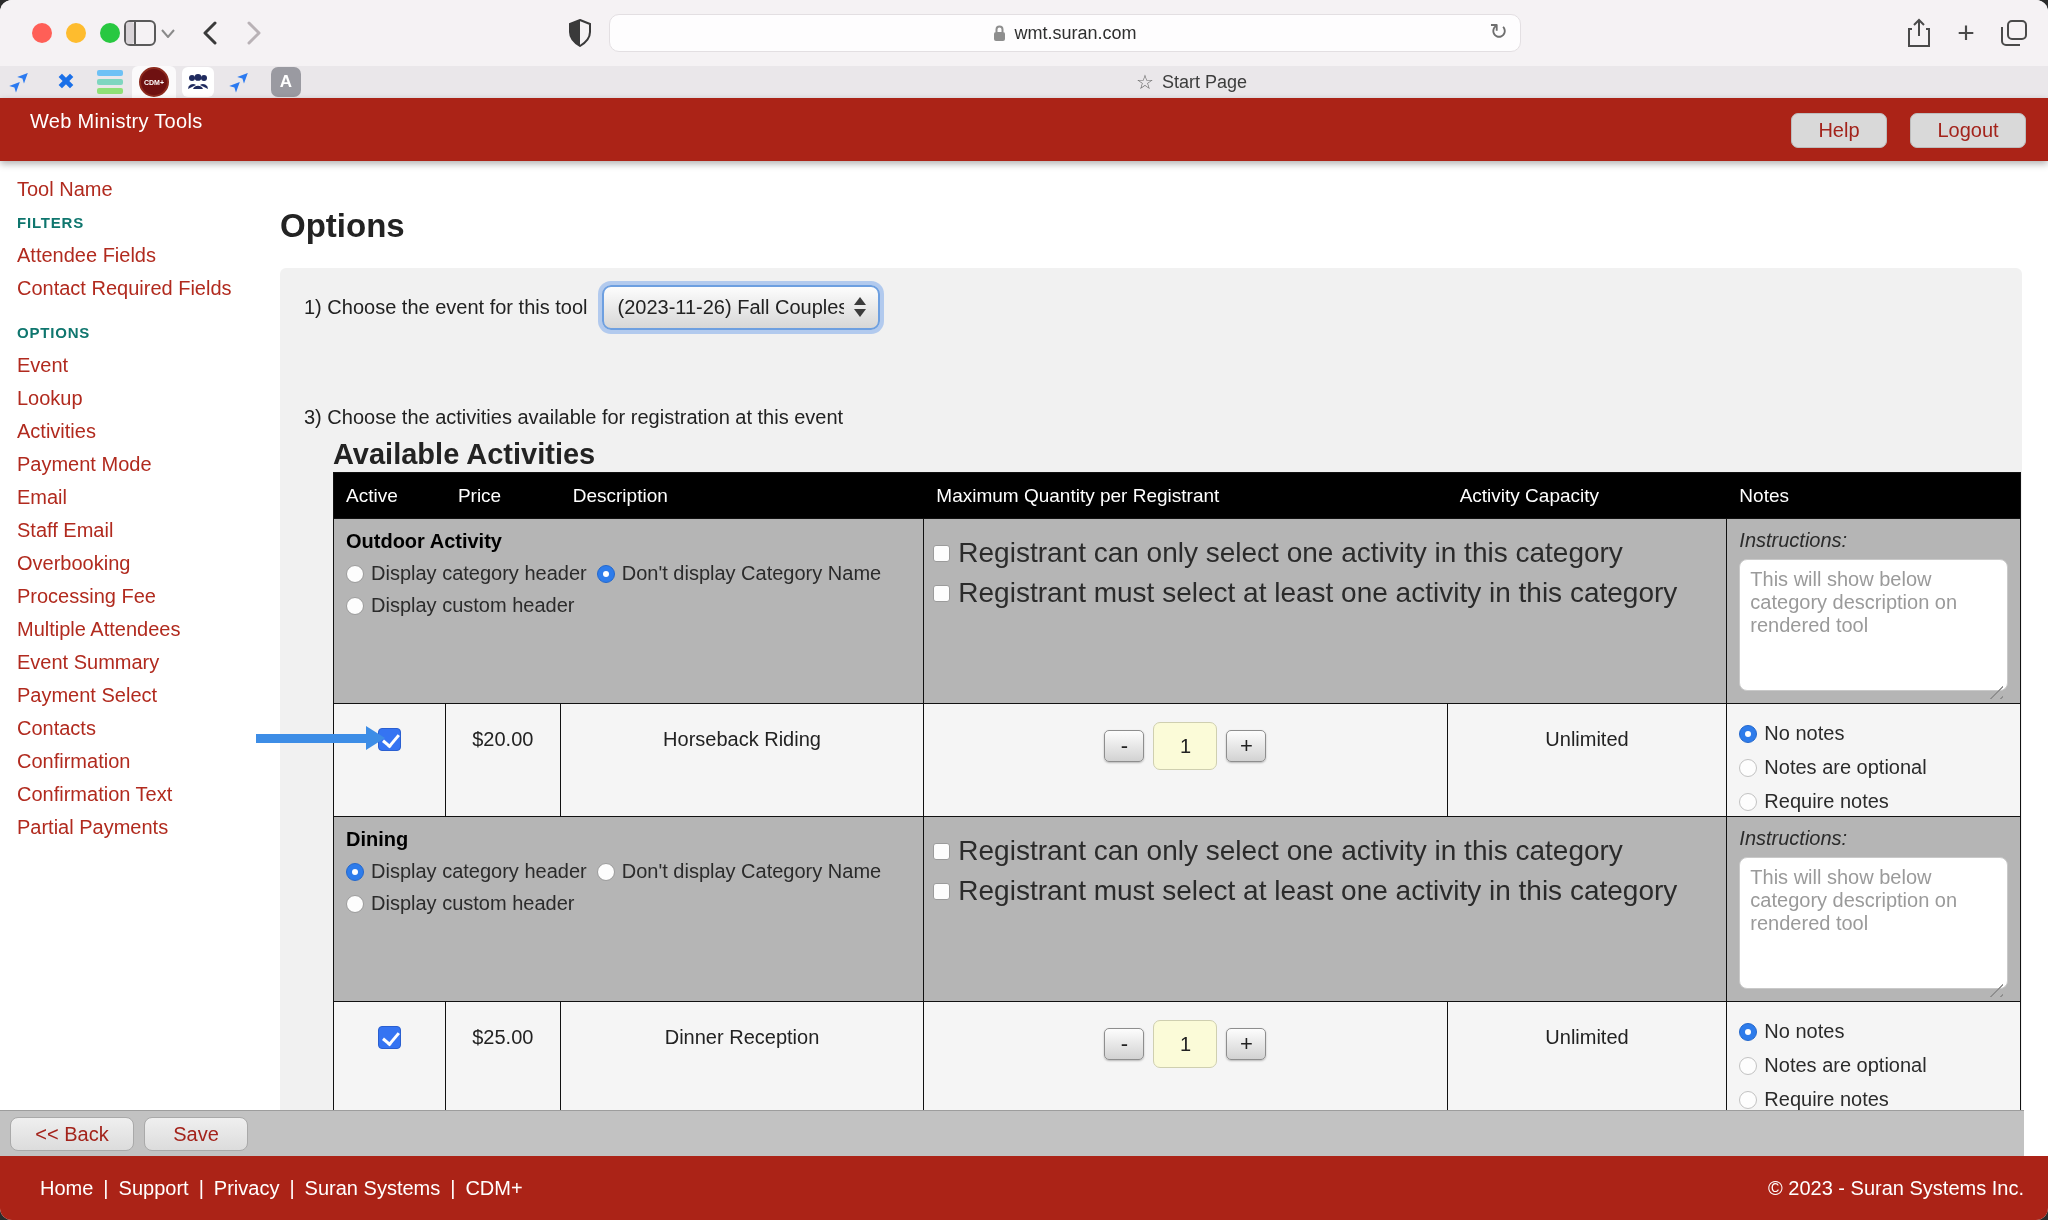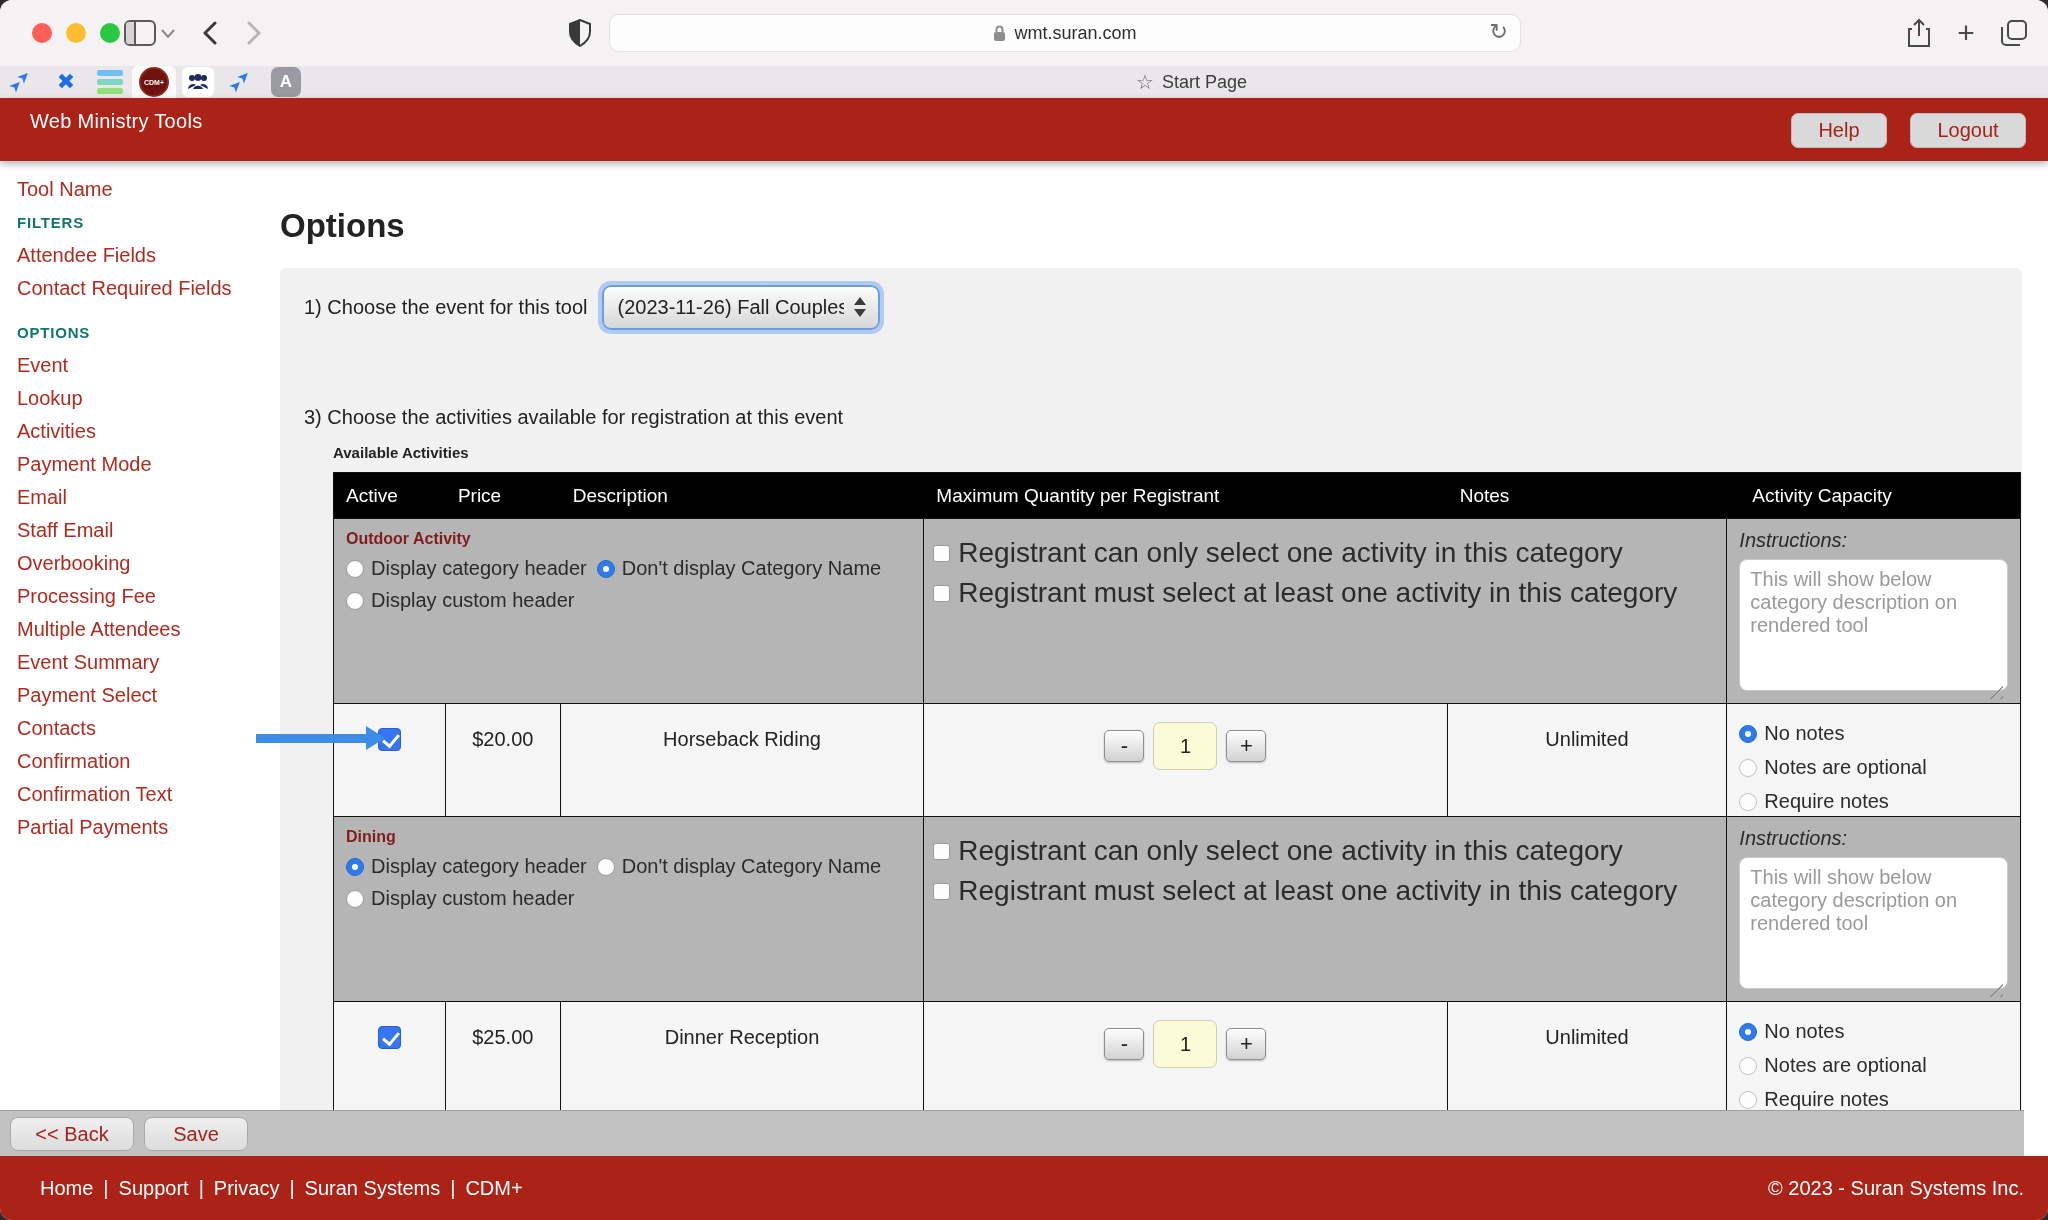--- a/index.html
+++ b/index.html
@@ -70,39 +70,39 @@
   .panel { margin-top:23px; width:1742px; height:886px; background:#f1f1f1; border-radius:6px; position:relative; }
   .q1-row { position:absolute; left:24px; top:17px; display:flex; align-items:center; }
   .q-label { font-size:20px; color:#222; }
   .event-select { margin-left:14px; width:278px; height:45px; background:linear-gradient(#fdfdfd,#d7d7d7); border:2px solid #6d9fe0; box-shadow:0 0 0 4px rgba(125,170,235,0.55); border-radius:9px; display:flex; align-items:center; padding:0 34px 0 14px; position:relative; cursor:pointer; }
   .event-select .val { font-size:20px; color:#222; white-space:nowrap; overflow:hidden; }
   .select-arrows { position:absolute; right:12px; top:10px; display:flex; flex-direction:column; gap:4px; }
   .select-arrows i { display:block; width:0; height:0; border-left:6px solid transparent; border-right:6px solid transparent; }
   .select-arrows .up { border-bottom:8px solid #3c3c3c; }
   .select-arrows .down { border-top:8px solid #3c3c3c; }
   .q3-label { position:absolute; left:24px; top:138px; font-size:20px; color:#222; }
-  .table-title { position:absolute; left:53px; top:176px; font-size:15px; font-weight:bold; color:#232323; }
+  .table-title { position:absolute; left:53px; top:170px; font-size:29px; font-weight:bold; color:#232323; }
 
   
   .act-table { position:absolute; left:53px; top:204px; width:1688px; border:1px solid #111; }
   .trow { display:flex; border-bottom:1px solid #111; }
   .trow:last-child { border-bottom:none; }
   .tcell { border-right:1px solid #111; overflow:hidden; position:relative; }
   .tcell:last-child { border-right:none; }
   .c-active{width:112px;} .c-price{width:115px;} .c-desc{width:364px;} .c-maxq{width:524px;} .c-cap{width:280px;} .c-notes{width:293px;}
   .c-catA{width:591px;} .c-catB{width:804px;}
   .head-row { background:#000; height:46px; }
   .head-row .tcell { border-right:1px solid #000; display:flex; align-items:center; padding-left:12px; color:#fff; font-size:19px;text-align:center; }
   .cat-row { background:#b5b5b5; height:185px; }
   .act-row { background:#f5f5f5; }
   .r-act1 { height:113px; }
   .r-act2 { height:160px; }
 
   .cat-a { padding:11px 0 0 12px; }
-  .cat-name { font-size:16px; font-weight:bold; color:#7f1d1d; }
+  .cat-name { font-size:20px; font-weight:bold; color:#000000; }
   .radio-line { display:flex; align-items:center; margin-top:9px; }
   .radio { width:18px; height:18px; border-radius:50%; background:#fdfdfd; border:1px solid #9b9b9b; flex:none; position:relative; cursor:pointer; }
   .radio.checked { background:#2e7ceb; border-color:#2468cc; }
   .radio.checked::after { content:""; position:absolute; left:5px; top:5px; width:6px; height:6px; border-radius:50%; background:#fff; }
   .radio-lbl { font-size:20px; color:#2b2b2b; margin:0 10px 0 7px; }
   .cat-b { padding:18px 0 0 9px; }
   .check-line { display:flex; align-items:center; margin-bottom:8px; }
   .cbox { width:17px; height:17px; background:#fdfdfd; border:1px solid #9b9b9b; border-radius:3px; flex:none; cursor:pointer; }
   .cbox-lbl { font-size:28px; color:#2b2b2b; margin-left:8px; }
   .cat-notes { padding:10px 12px 0 12px; }
@@ -302,22 +302,22 @@
         <div class="q3-label">3) Choose the activities available for registration at this event</div>
         <div class="table-title">Available Activities</div>
 
         <div class="act-table">
 
           <div class="trow head-row">
             <div class="tcell c-active">Active</div>
             <div class="tcell c-price">Price</div>
             <div class="tcell c-desc">Description</div>
             <div class="tcell c-maxq">Maximum Quantity per Registrant</div>
+            <div class="tcell c-cap">Activity Capacity</div>
             <div class="tcell c-notes">Notes</div>
-            <div class="tcell c-cap">Activity Capacity</div>
           </div>
 
           <div class="trow cat-row">
             <div class="tcell c-catA cat-a">
               <div class="cat-name">Outdoor Activity</div>
               <div class="radio-line">
                 <span class="radio"></span>
                 <span class="radio-lbl">Display category header</span>
                 <span class="radio checked"></span>
                 <span class="radio-lbl">Don't display Category Name</span>

